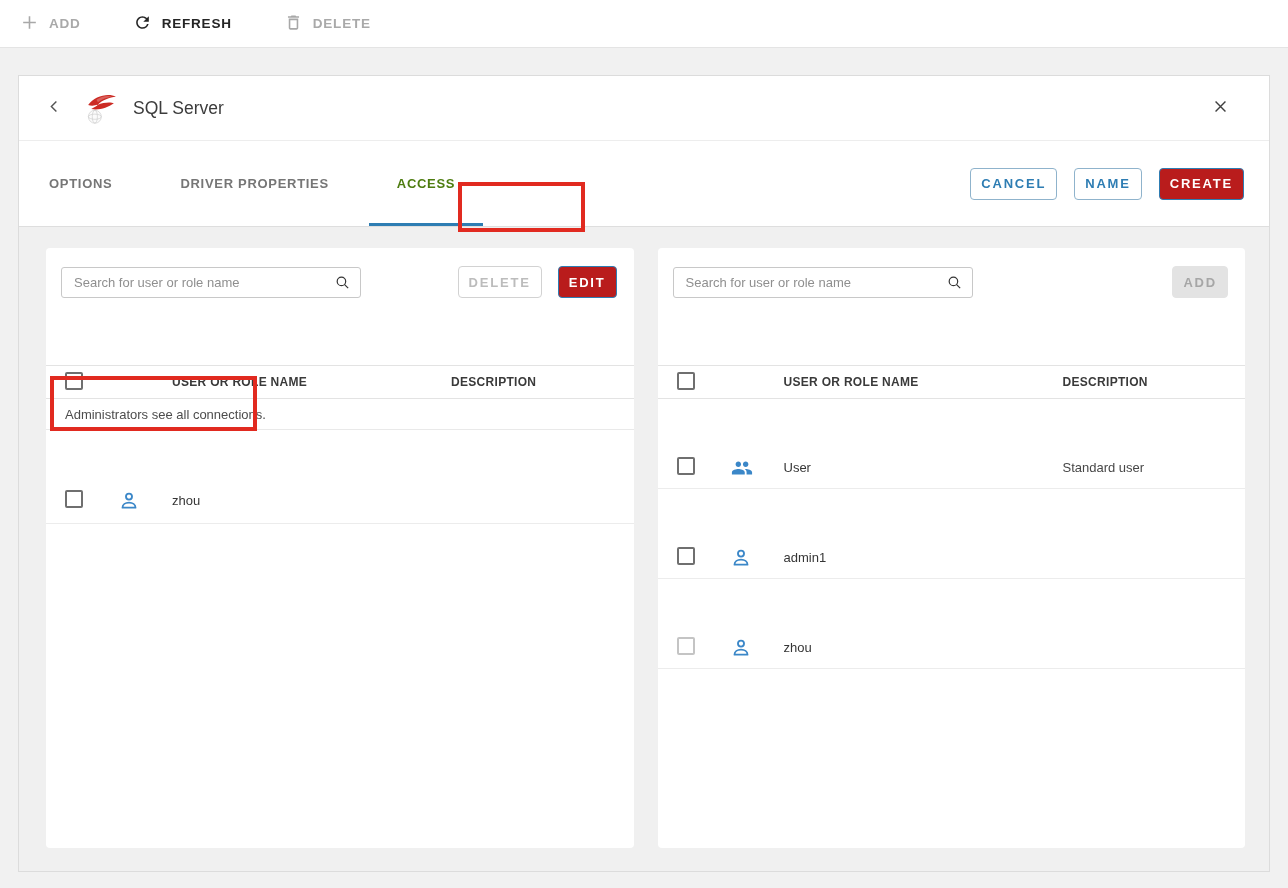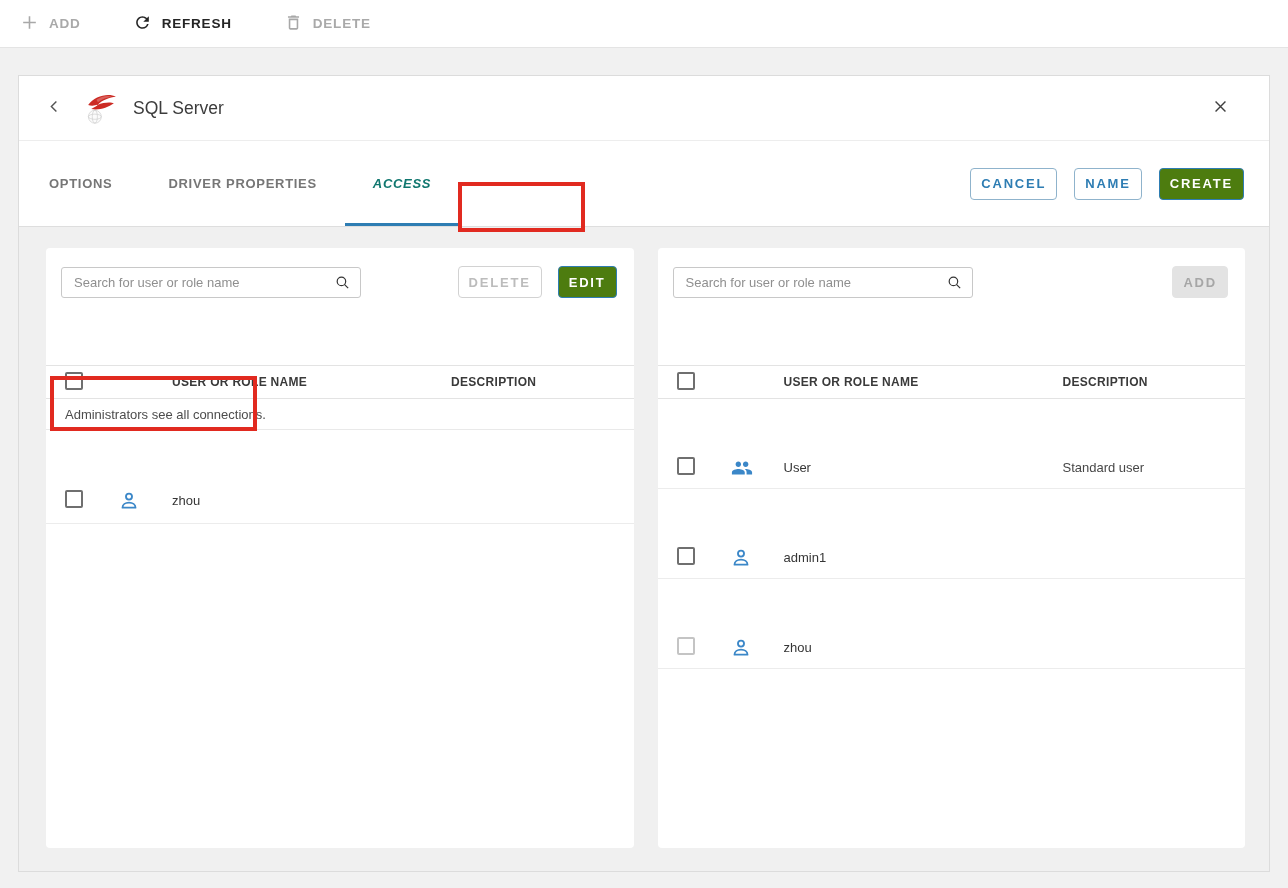--- a/index.html
+++ b/index.html
@@ -37,47 +37,47 @@
     display: flex; align-items: center; padding: 0 40px 0 28px; flex: 0 0 auto;
   }
   .back-btn { display:flex; align-items:center; margin-right: 20px; cursor: pointer; background:none; border:none; }
   .dialog-logo { margin-right: 14px; display:flex; }
   .dialog-title { font-size: 17.5px; color: #3c3c3c; }
   .close-btn { margin-left: auto; display:flex; cursor: pointer; background:none; border:none; }
 
   
   .tabstrip {
     height: 86px; background: #fff; border-bottom: 1px solid #dedede;
-    display: flex; align-items: stretch; padding-left: 2px; flex: 0 0 auto;
+    display: flex; align-items: stretch; padding-left: 2px; flex: 0 0 auto; gap: 12px;
   }
   .tab {
     display: flex; align-items: center; padding: 0 28px;
     font-size: 13px; font-weight: bold; letter-spacing: 0.7px;
     color: #767676; position: relative; cursor: pointer;
     background:none; border:none; font-family: "Liberation Sans", sans-serif;
   }
-  .tab.active { color: #0f766e; font-style: italic; }
+  .tab.active { color: #4d7c0f; }
   .tab.active::after {
     content: ""; position: absolute; left: 0; right: 0; bottom: 0;
     height: 3px; background: #2e7db3;
   }
   .tabstrip-actions {
     margin-left: auto; display: flex; align-items: center;
     gap: 17px; padding-right: 25px;
   }
 
   
   .btn {
     height: 32px; padding: 0 10px; border-radius: 4px;
     font-size: 13px; font-weight: bold; letter-spacing: 1.8px;
     font-family: "Liberation Sans", sans-serif; cursor: pointer;
     display: inline-flex; align-items: center; justify-content: center;
   }
   .btn-outline  { background: #fff; border: 1px solid #8fb3cc; color: #2e7db3; }
-  .btn-primary  { background: #4d7c0f; border: 1px solid #2e7db3; color: #fff; }
+  .btn-primary  { background: #b91c1c; border: 1px solid #2e7db3; color: #fff; }
   .btn-disabled-outline { background: #fff; border: 1px solid #d2d2d2; color: #bcbcbc; cursor: default; }
   .btn-disabled-fill    { background: #e3e3e3; border: 1px solid #e3e3e3; color: #a6a6a6; cursor: default; }
 
   
   .dialog-content {
     flex: 1; display: flex; gap: 24px; padding: 21px 24px 23px 27px; min-height: 0;
   }
   .panel {
     flex: 1; background: #fff; border-radius: 4px;
     display: flex; flex-direction: column; overflow: hidden;

